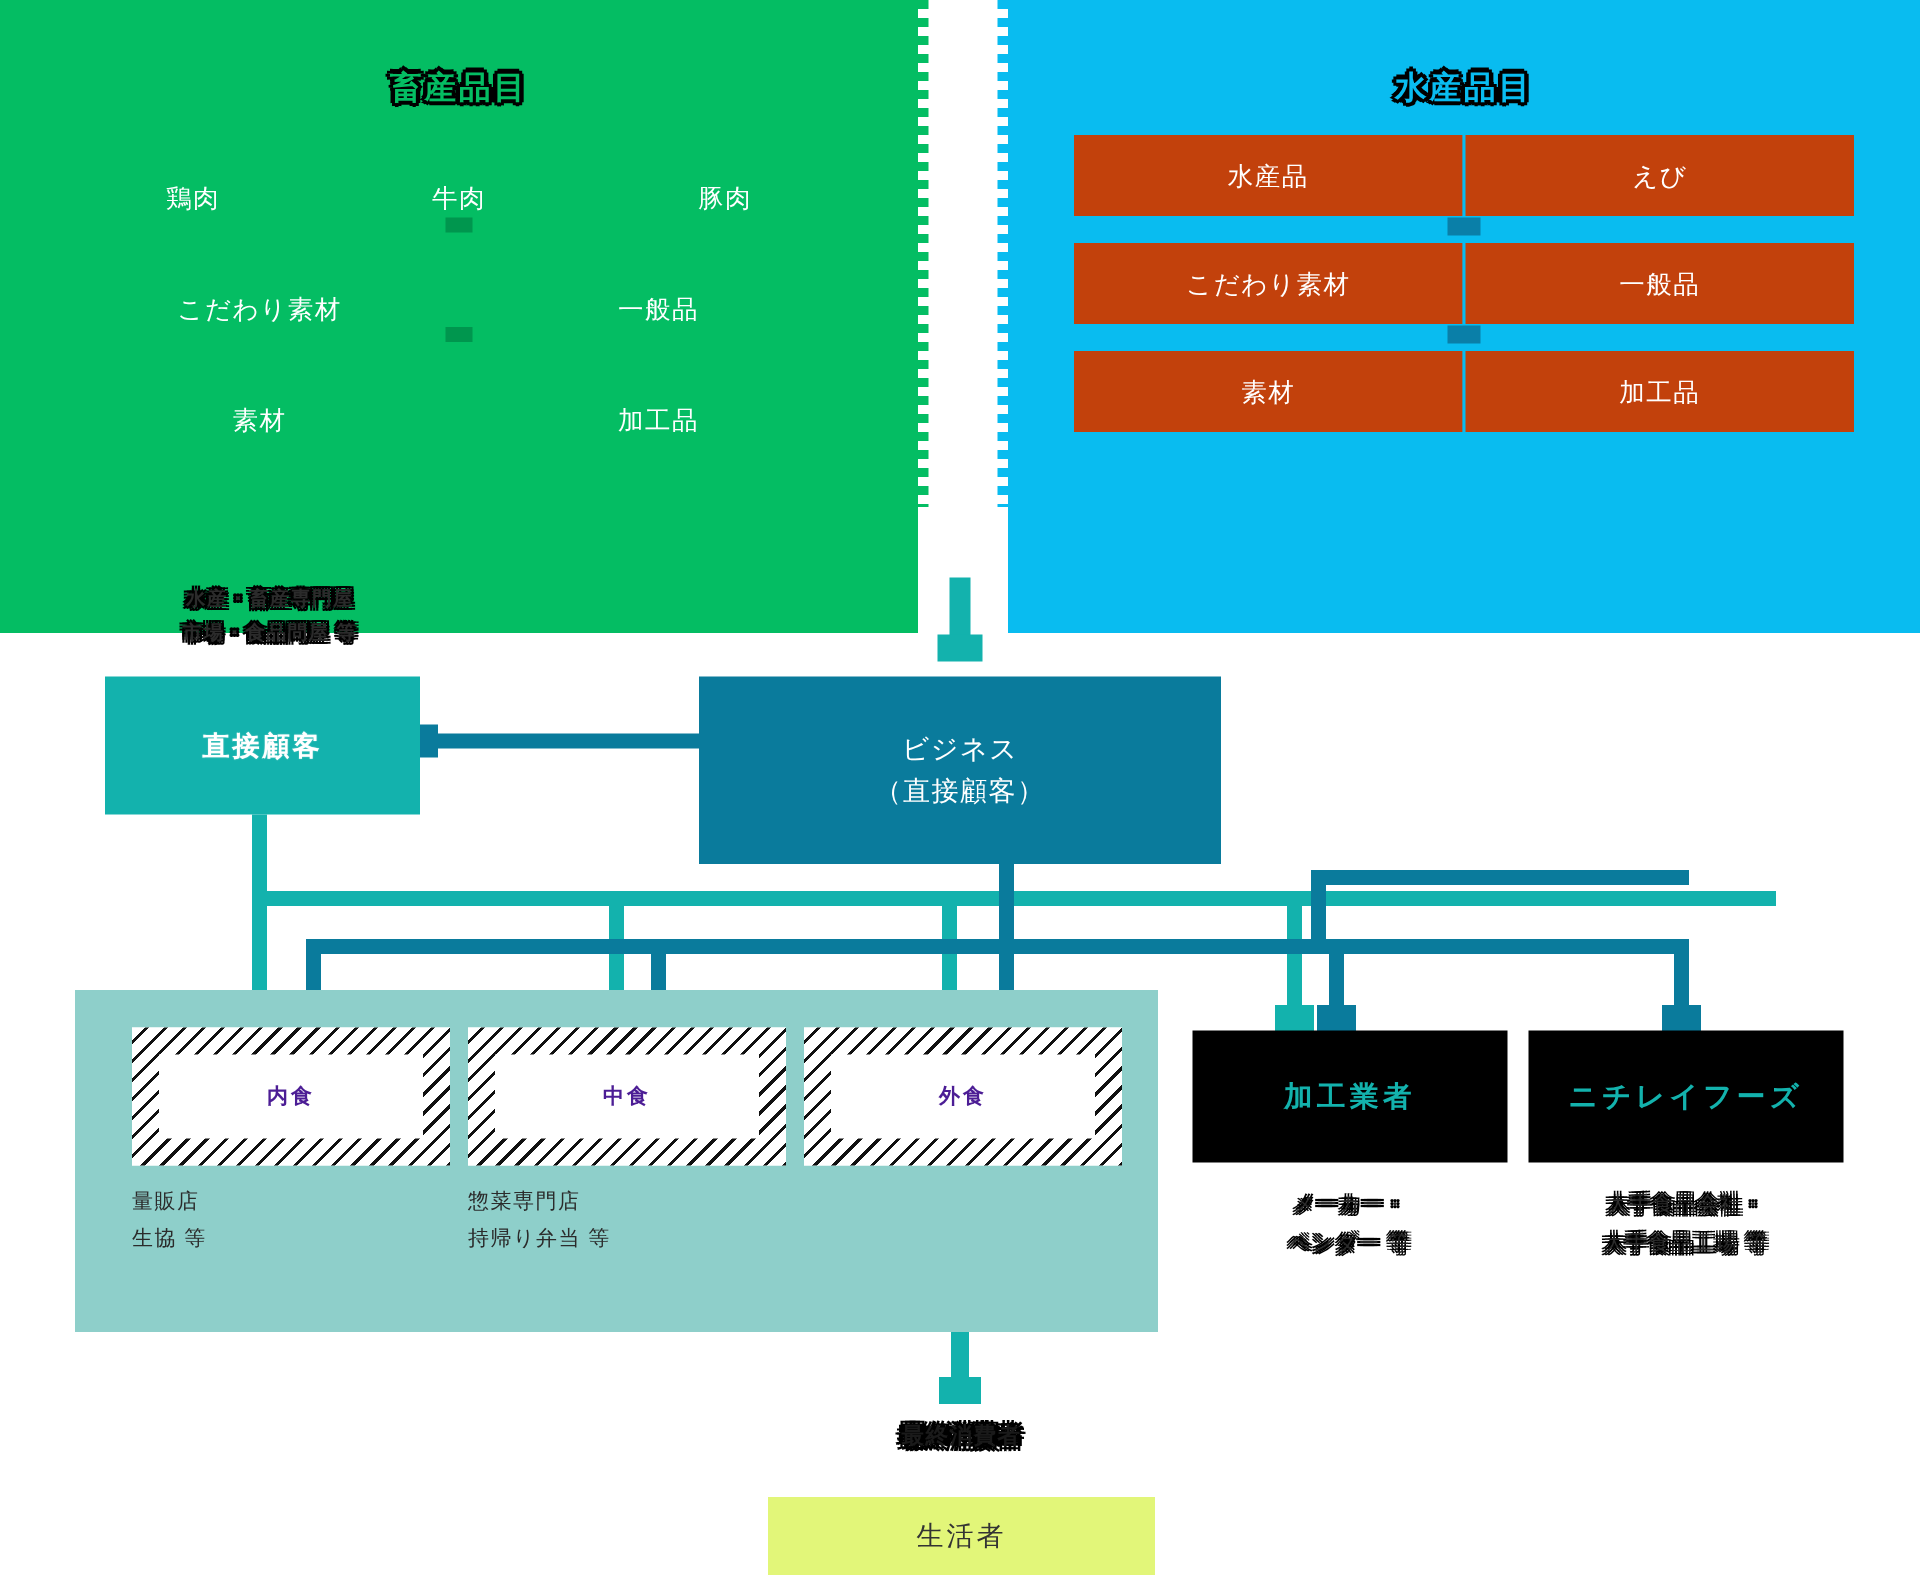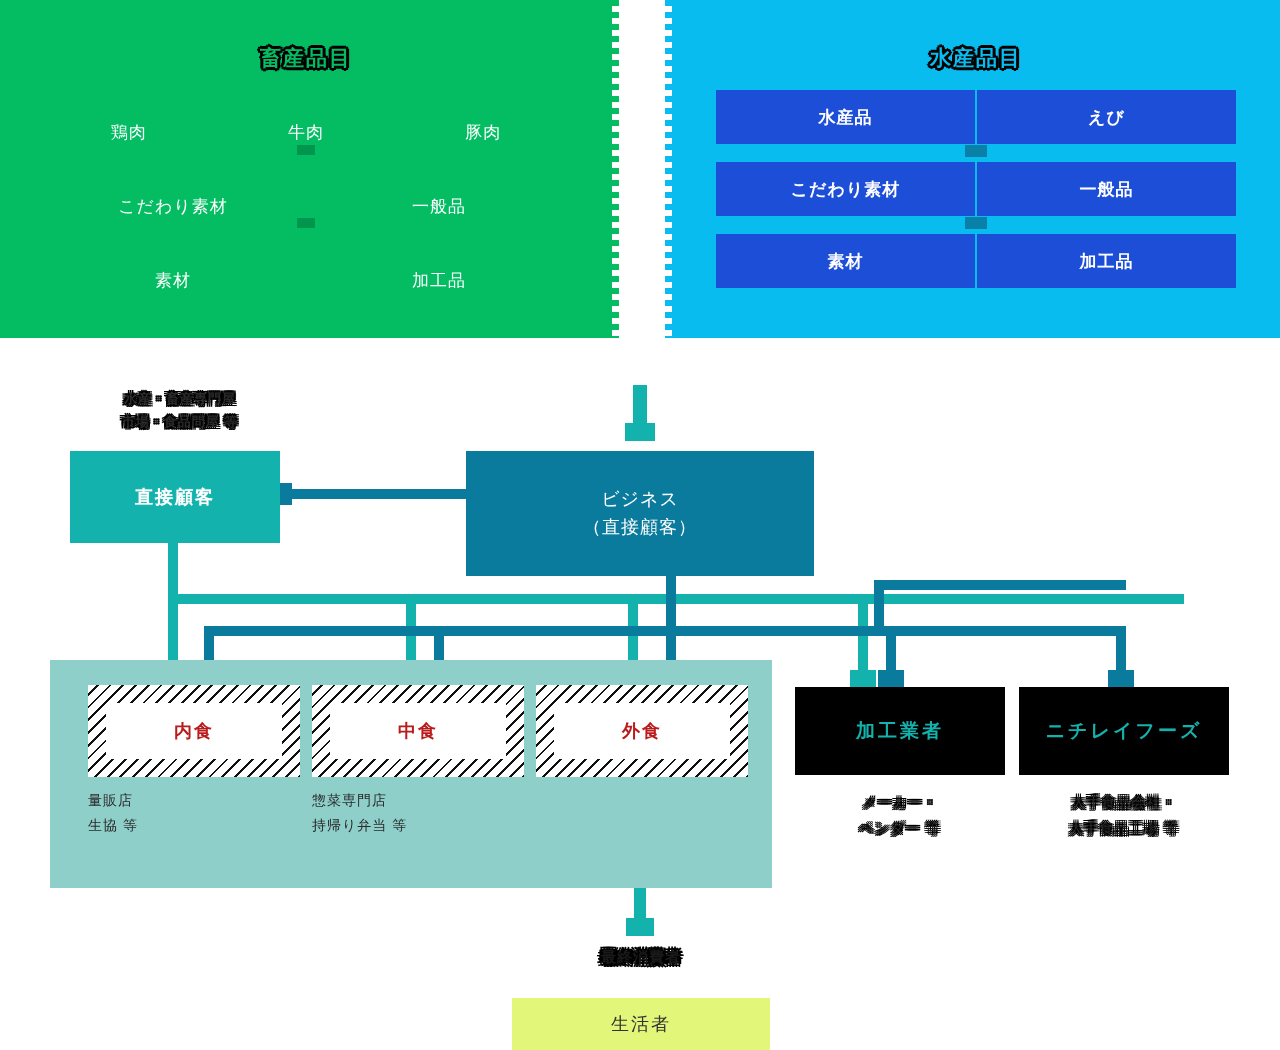--- a/index.html
+++ b/index.html
@@ -7,21 +7,21 @@
   body{
     width:1280px;height:1050px;
     background:#ffffff;
     font-family:"Liberation Sans","DejaVu Sans",sans-serif;
     position:relative;overflow:hidden;
     -webkit-font-smoothing:antialiased;
   }
   .stage{position:absolute;left:0;top:0;width:1280px;height:1050px;}
 
   
-  .panel{position:absolute;top:0;height:338px;}
+  .panel{position:absolute;top:0;height:422px;}
   .panel-green{left:0;width:612px;background:#04bd63;}
   .panel-blue{left:672px;width:608px;background:#09bcf0;}
 
   
   .tear{position:absolute;top:0;width:7px;height:338px;}
   .tear-green-right{
     right:-7px;
     background:repeating-linear-gradient(to bottom,#04bd63 0px,#04bd63 6px,transparent 6px,transparent 12px);
   }
   .tear-blue-left{
@@ -46,23 +46,23 @@
   .g-grid{position:absolute;left:40px;right:40px;top:95px;}
   .g-row{display:flex;height:74px;align-items:center;}
   .g-cell{flex:1;text-align:center;color:#ffffff;font-size:17px;font-weight:500;letter-spacing:1px;}
   .g-sep{position:absolute;left:50%;margin-left:-9px;width:18px;height:10px;background:#00964e;}
 
   
   .b-grid{position:absolute;left:44px;right:44px;top:90px;}
   .b-row{display:flex;height:54px;}
   .b-row + .b-row{margin-top:18px;}
   .b-cell{
-    flex:1;background:#1d4ed8;color:#ffffff;
+    flex:1;background:#c2410c;color:#ffffff;
     display:flex;align-items:center;justify-content:center;
-    font-size:17px;font-weight:700;letter-spacing:1px;
+    font-size:17px;font-weight:400;letter-spacing:1px;
   }
   .b-cell + .b-cell{border-left:2px solid #09bcf0;}
   .b-sep{position:absolute;left:50%;margin-left:-11px;width:22px;height:12px;background:#0a7fa8;}
 
   
   .box{position:absolute;display:flex;align-items:center;justify-content:center;text-align:center;}
 
   #box-wholesaler{
     left:70px;top:451px;width:210px;height:92px;
     background:#13b2ad;color:#fff;font-size:18px;font-weight:700;letter-spacing:2px;
@@ -89,21 +89,21 @@
     background:#8ecfca;
   }
   .hatch-wrap{
     position:absolute;top:25px;width:212px;height:92px;
     background-color:#ffffff;
     background-image:repeating-linear-gradient(-45deg,#111 0px,#111 2px,#ffffff 2px,#ffffff 9px);
   }
   .hatch-inner{
     position:absolute;left:18px;top:18px;right:18px;bottom:18px;
     background:#ffffff;display:flex;align-items:center;justify-content:center;
-    color:#b91c1c;font-size:18px;font-weight:700;letter-spacing:2px;
+    color:#4c1d95;font-size:14px;font-weight:700;letter-spacing:2px;
   }
   #hatch-uchishoku{left:38px;}
   #hatch-nakashoku{left:262px;}
   #hatch-gaishoku{left:486px;}
   .sub-label{
     position:absolute;top:128px;width:212px;text-align:left;
     color:#2b2b2b;font-size:14px;font-weight:500;line-height:1.8;letter-spacing:1px;
   }
   #sub-uchishoku{left:38px;}
   #sub-nakashoku{left:262px;}

